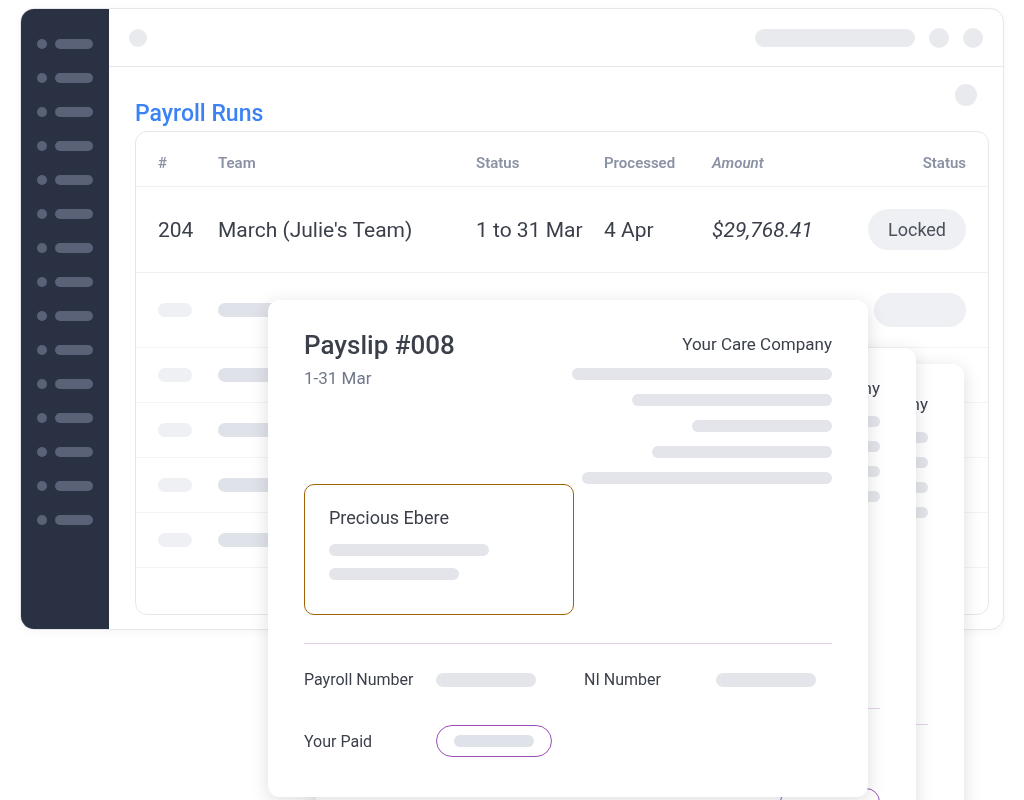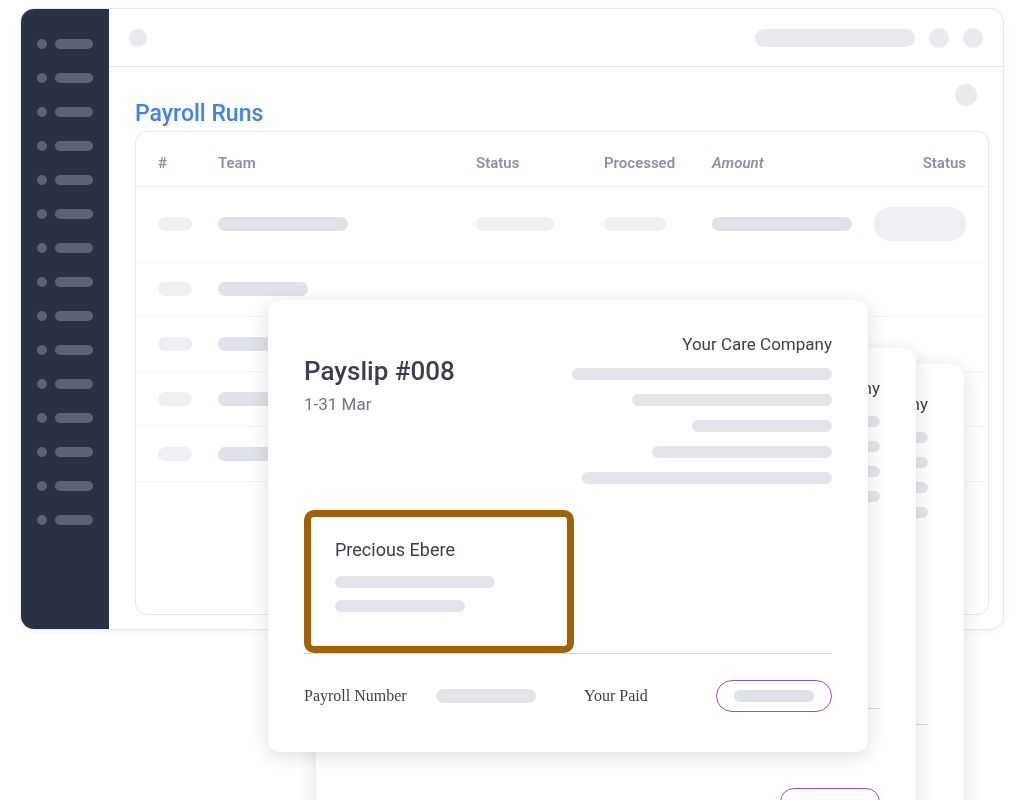--- a/index.html
+++ b/index.html
@@ -200,21 +200,20 @@
   .payslip-top {
     display: flex;
     justify-content: space-between;
     align-items: flex-start;
     margin-bottom: 8px;
   }
   .payslip-title {
     font-size: 26px;
     font-weight: 500;
     color: #3a3f4a;
-    margin-top: 26px;
   }
   .payslip-company {
     font-size: 17px;
     color: #3a3f4a;
     text-align: right;
     padding-top: 4px;
   }
   .payslip-dates {
     font-size: 17px;
     color: #70778a;
@@ -226,25 +225,26 @@
     top: 68px;
     right: 36px;
     display: flex;
     flex-direction: column;
     align-items: flex-end;
     gap: 14px;
   }
   .payslip-right-skels .sk { height: 12px; }
 
   .employee-box {
-    border: 7px solid #a16207;
+    border: 1px solid #a16207;
     border-radius: 10px;
     padding: 22px 24px;
     width: 270px;
     margin-top: 96px;
+    margin-bottom: 28px;
   }
   .employee-name {
     font-size: 18px;
     color: #3a3f4a;
     margin-bottom: 16px;
   }
   .employee-box .sk { margin-bottom: 12px; }
 
   .divider {
     height: 1px;
@@ -256,21 +256,20 @@
   .detail-grid {
     display: grid;
     grid-template-columns: 1fr 1fr;
     column-gap: 32px;
     row-gap: 36px;
   }
   .detail-item {
     display: flex;
     align-items: center;
     gap: 18px;
-    font-family: Liberation Serif, serif;
   }
   .detail-label {
     font-size: 16px;
     color: #3a3f4a;
     width: 114px;
   }
   .detail-val-sk {
     height: 14px;
     border-radius: 7px;
     background: #e3e5ea;
@@ -408,20 +407,30 @@
   <div class="table-panel">
     <div class="table-head">
       <div class="col-num">#</div>
       <div class="col-name">Team</div>
       <div class="col-dates">Status</div>
       <div class="col-processed">Processed</div>
       <div class="col-amount">Amount</div>
       <div class="col-status">Status</div>
     </div>
 
+    <div class="table-row">
+      <div class="col-num">204</div>
+      <div class="col-name">March (Julie's Team)</div>
+      <div class="col-dates">1 to 31 Mar</div>
+      <div class="col-processed">4 Apr</div>
+      <div class="col-amount">$29,768.41</div>
+      <div class="col-status">
+        <span class="status-badge">Locked</span>
+      </div>
+    </div>
 
     <div class="skeleton-row">
       <div class="sk light sk-num"></div>
       <div class="sk sk-name"></div>
       <div class="sk light sk-dates"></div>
       <div class="sk light sk-proc"></div>
       <div class="sk sk-amount"></div>
       <div class="sk-status"></div>
     </div>
     <div class="skeleton-row">
@@ -490,20 +499,24 @@
     </div>
 
     <div class="divider"></div>
 
     <div class="detail-grid">
       <div class="detail-item">
         <div class="detail-label">Payroll Number</div>
         <div class="detail-val-sk"></div>
       </div>
       <div class="detail-item">
+        <div class="detail-label">NI Number</div>
+        <div class="detail-val-sk"></div>
+      </div>
+      <div class="detail-item">
         <div class="detail-label">Your Paid</div>
         <div class="detail-val-outline">
           <div class="sk"></div>
         </div>
       </div>
     </div>
   </div>
 </div>
 
 </body></html>

